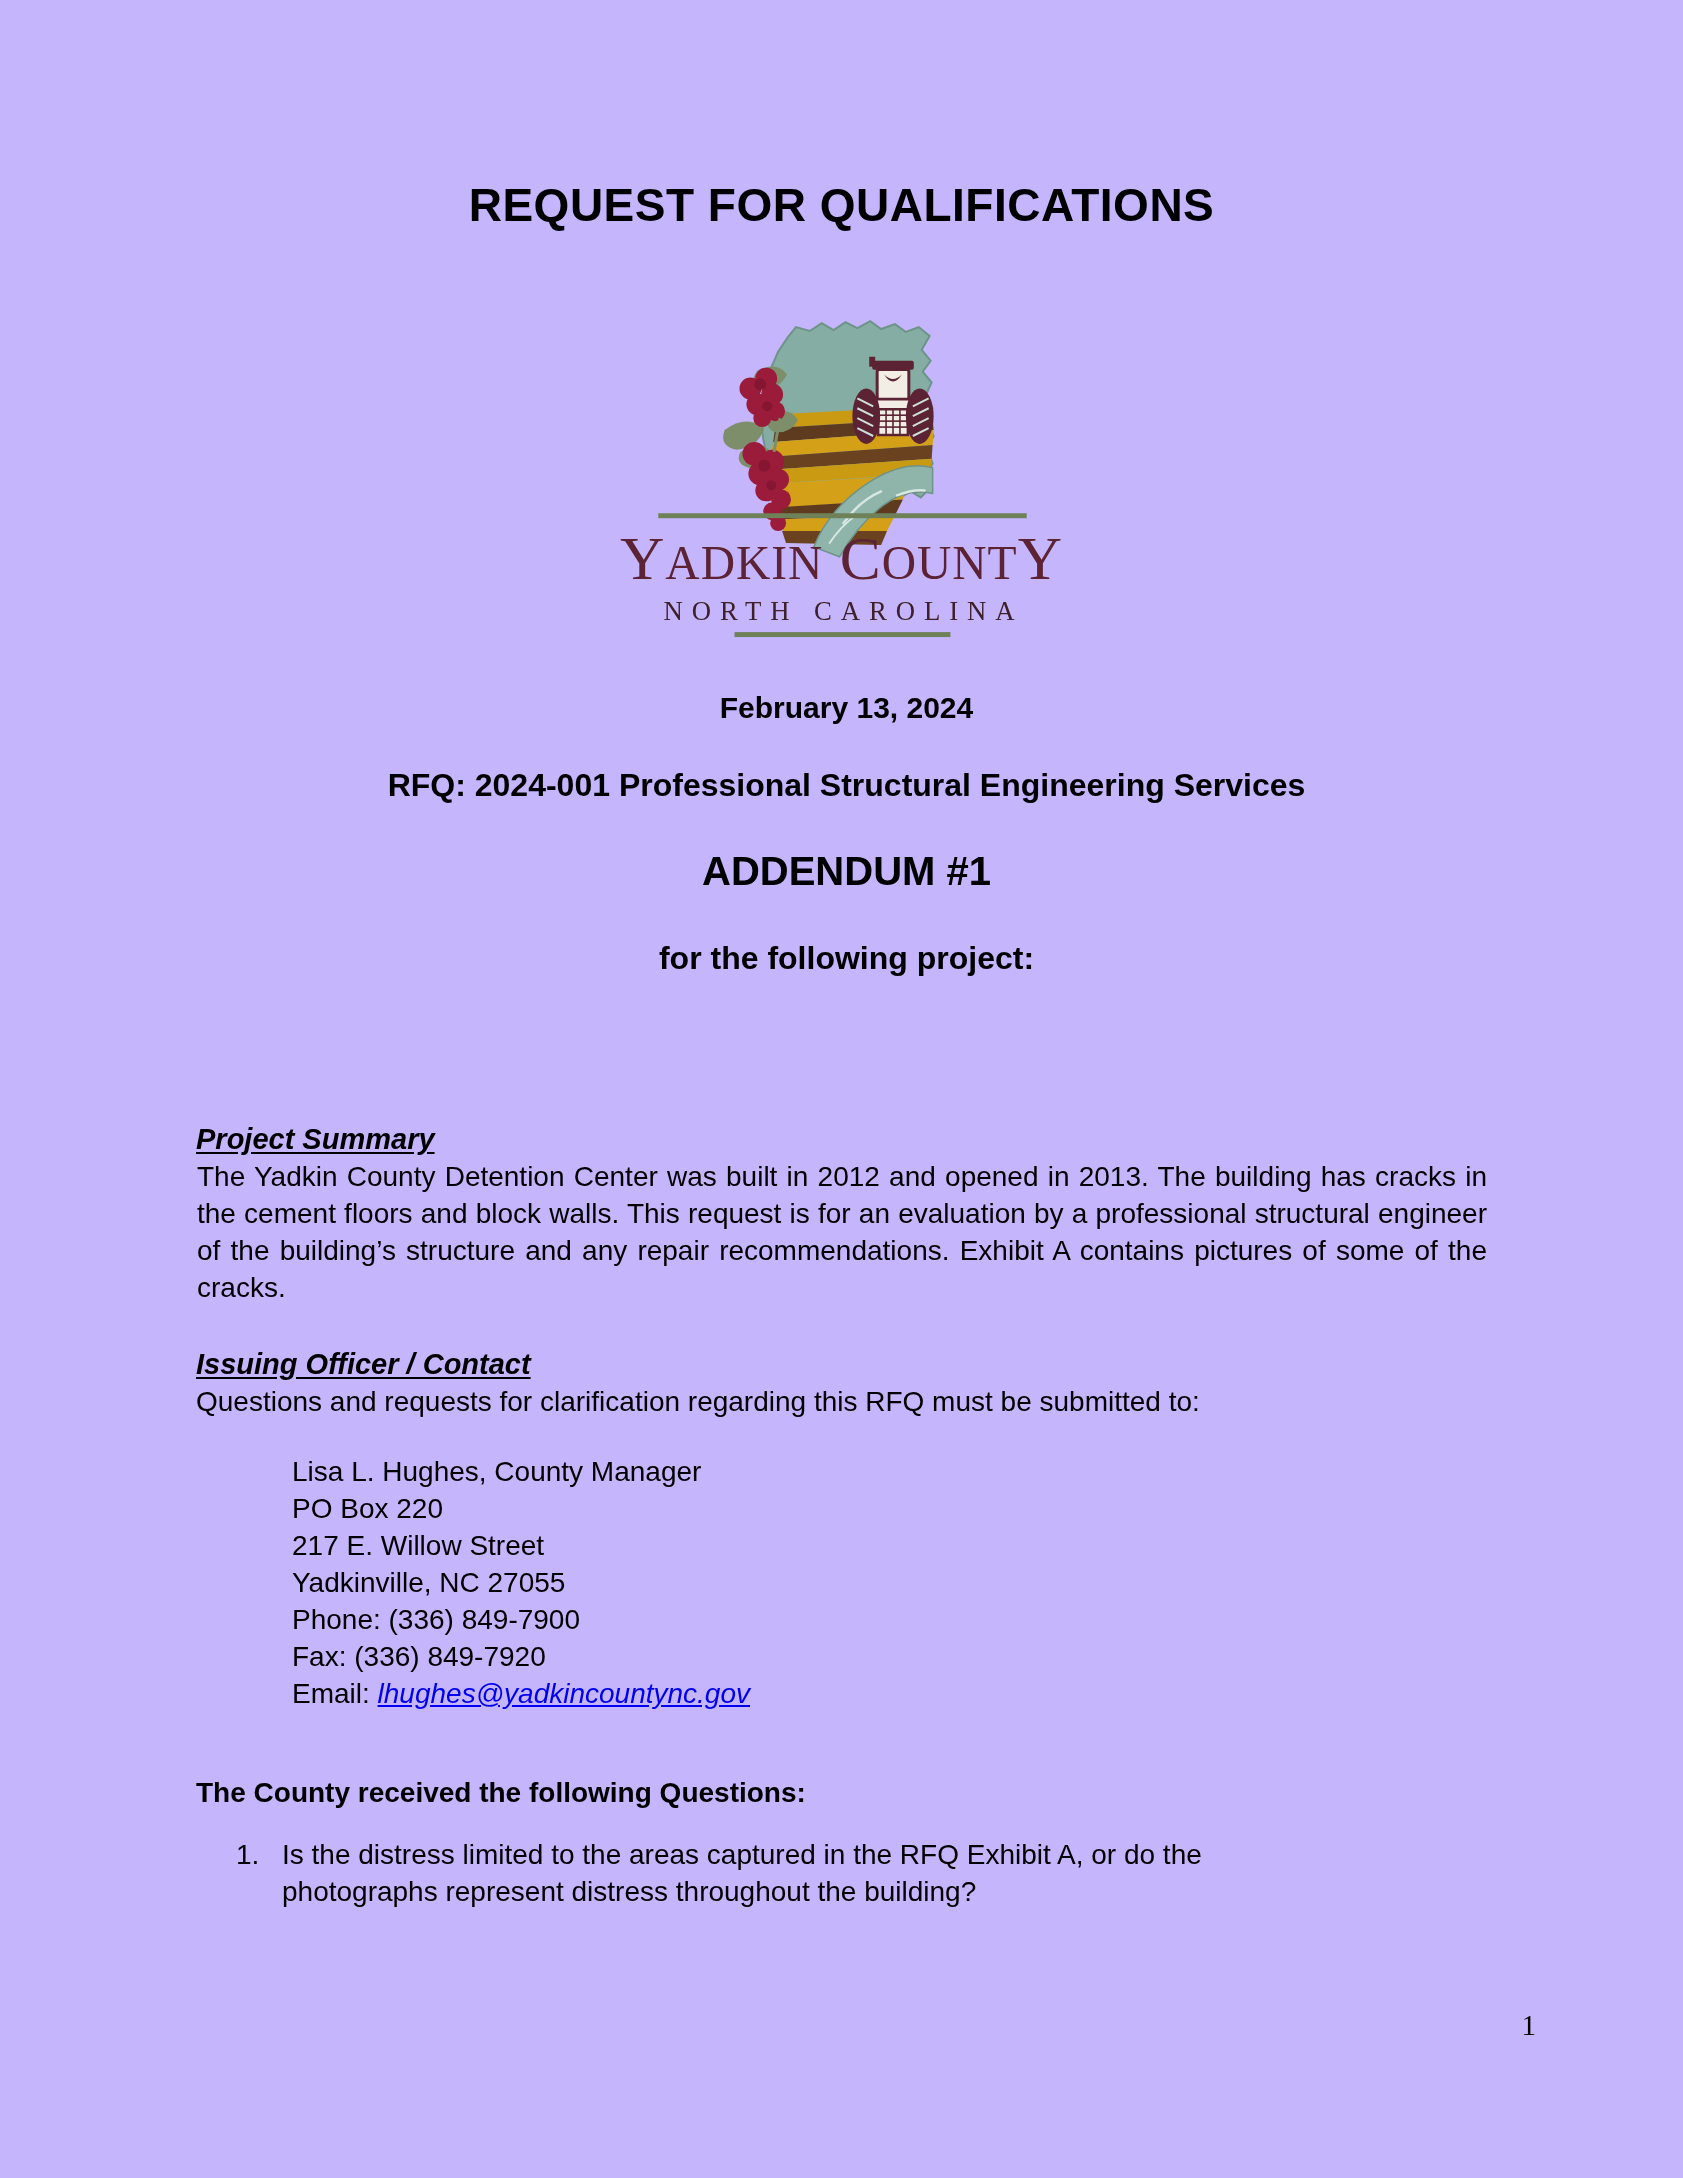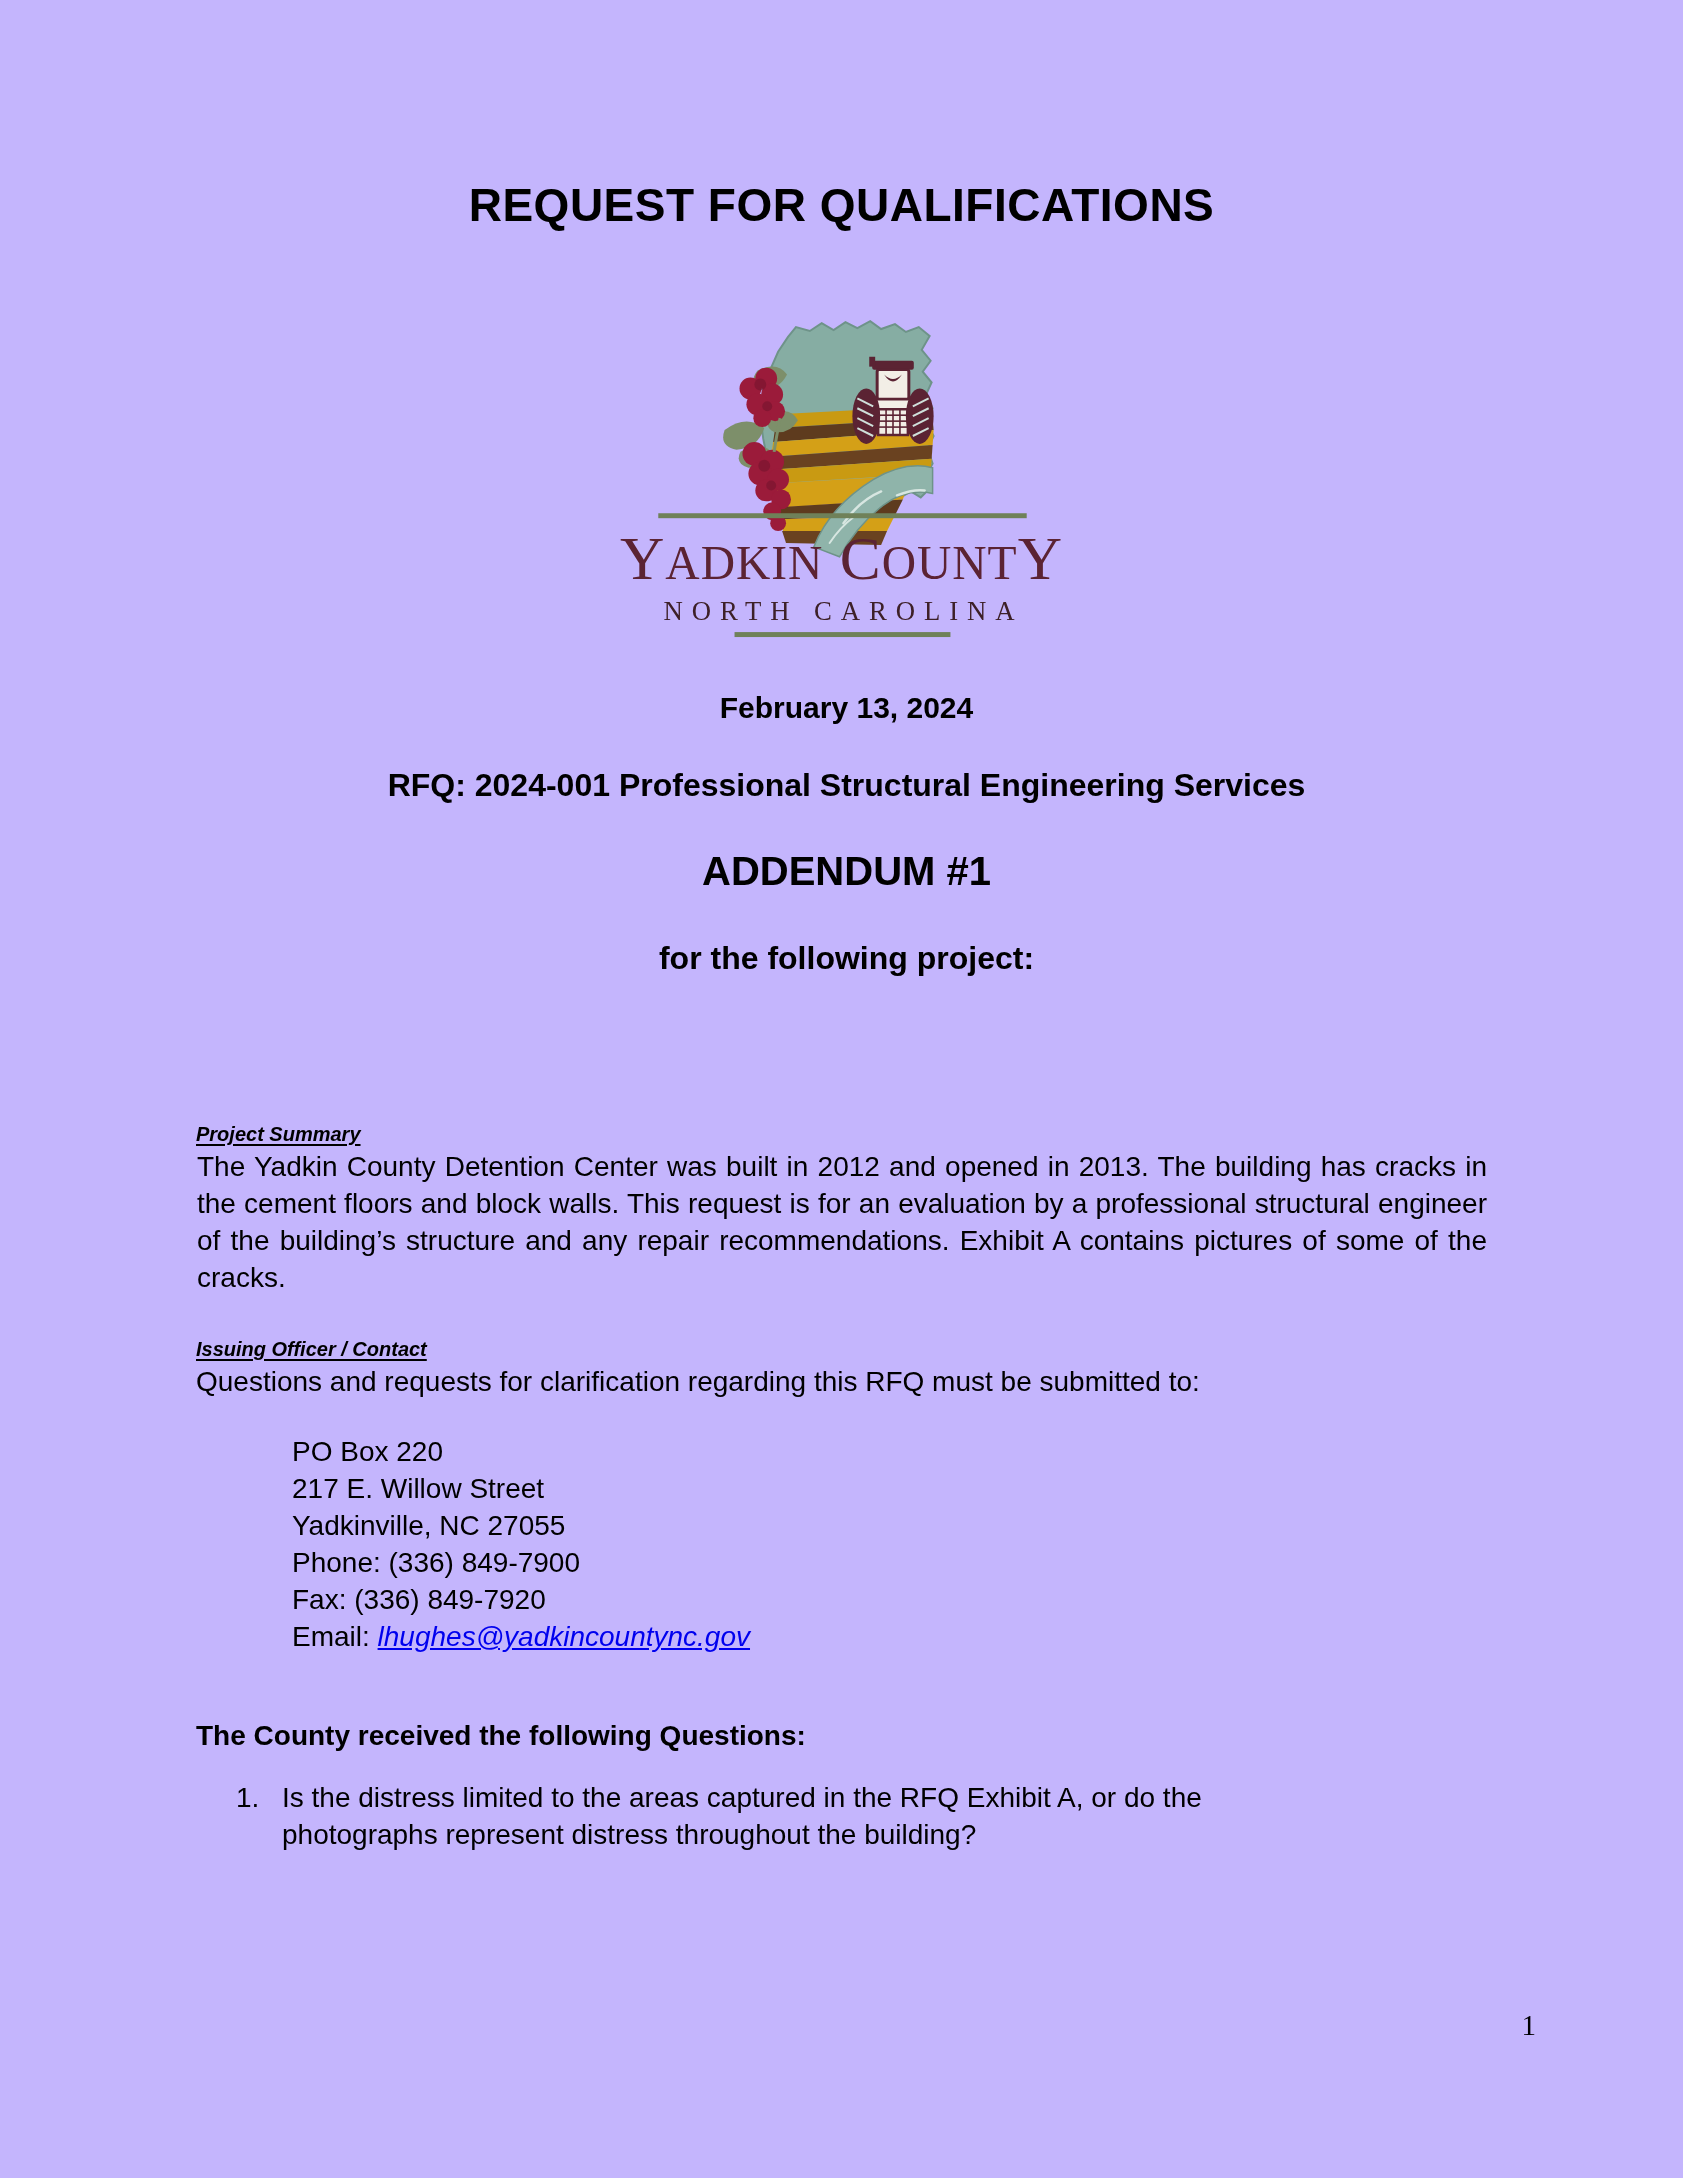--- a/index.html
+++ b/index.html
@@ -67,21 +67,21 @@
   .ch-for     { font-size: 32px; line-height: 1.0;}
 
   
   .body-region {
     position: absolute;
     left: 196px;
     top: 1123px;
     width: 1292px;
   }
   .sec-head {
-    font-size: 20px;
+    font-size: 29px;
     font-weight: bold;
     font-style: italic;
     text-decoration: underline;
     text-underline-offset: 3px;
     margin: 0 0 2px 0;
     display: inline-block;
   }
   .sec-head-row { margin-bottom: 1px; }
   .para {
     font-size: 28px;
@@ -272,20 +272,21 @@
     <div class="gap-md"></div>
 
     <div class="sec-head-row">
       <span class="sec-head">Issuing Officer / Contact</span>
     </div>
     <p class="para-left">Questions and requests for clarification regarding this RFQ must be submitted to:</p>
 
     <div class="gap-sm"></div>
 
     <div class="addr">
+      <div>Lisa L. Hughes, County Manager</div>
       <div>PO Box 220</div>
       <div>217 E. Willow Street</div>
       <div>Yadkinville, NC 27055</div>
       <div>Phone: (336) 849-7900</div>
       <div>Fax: (336) 849-7920</div>
       <div><span>Email: </span><a class="email-link" href="#">lhughes@yadkincountync.gov</a></div>
     </div>
 
     <div style="height:65px"></div>
 

